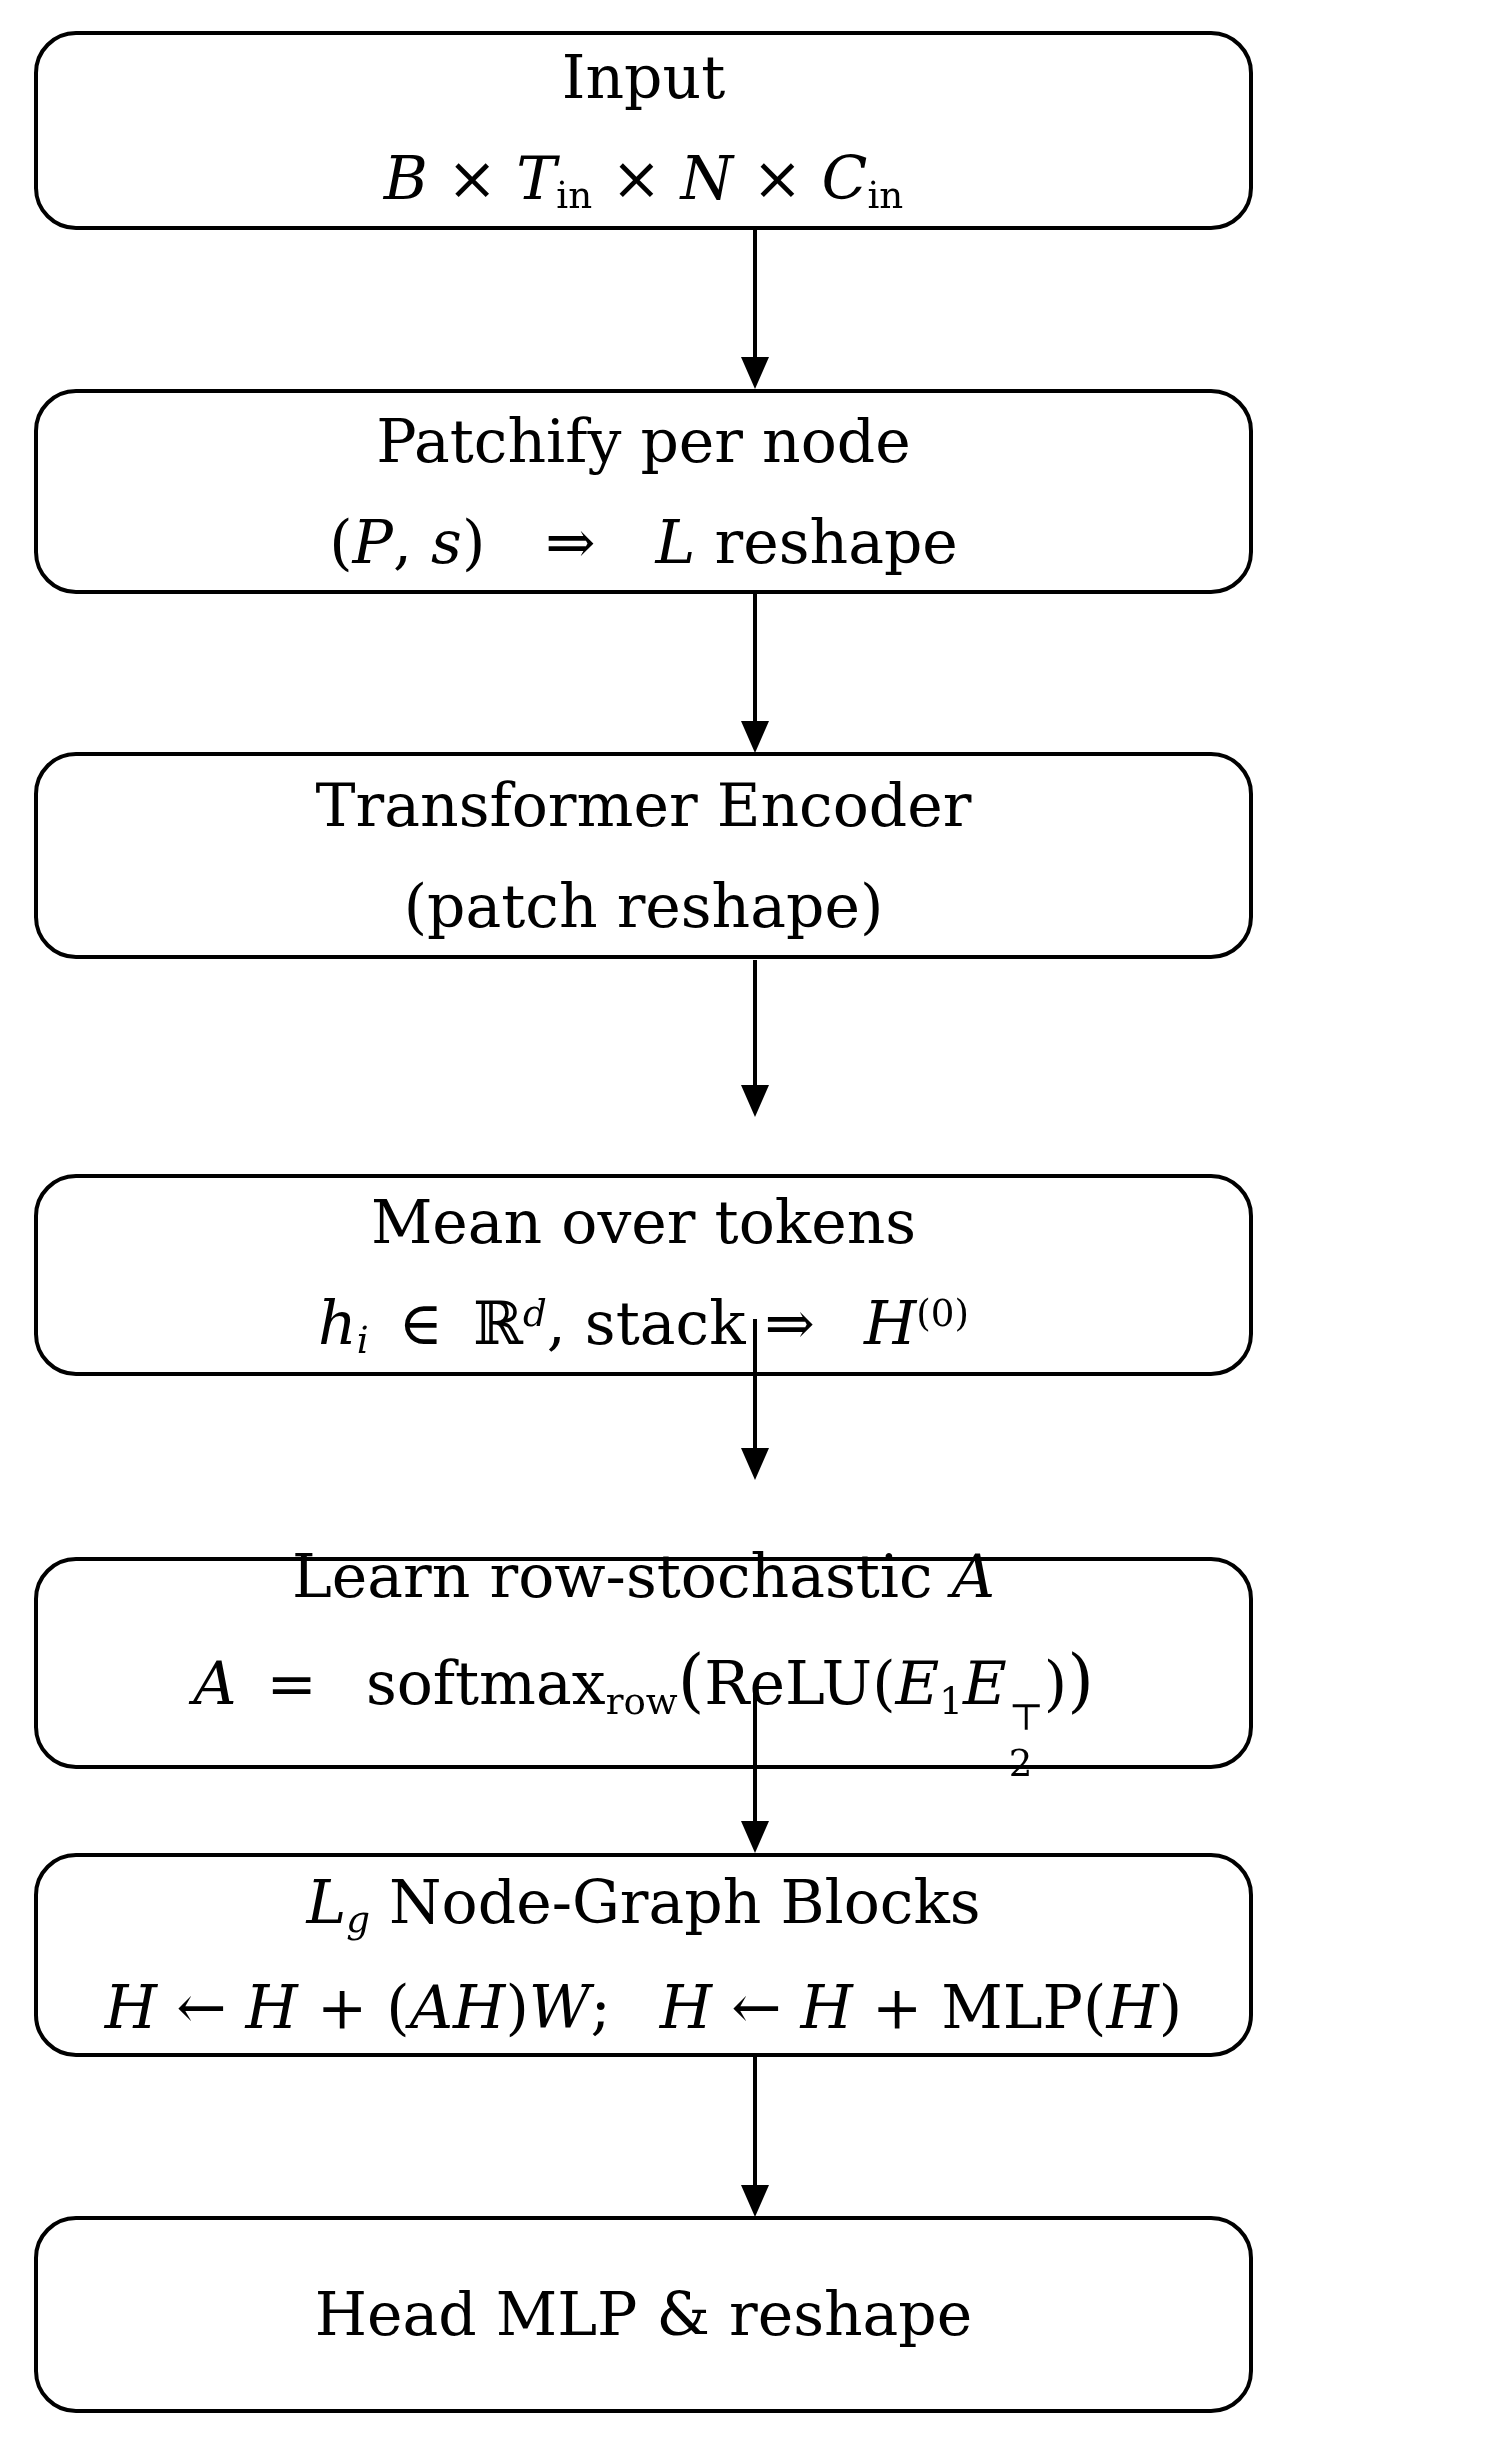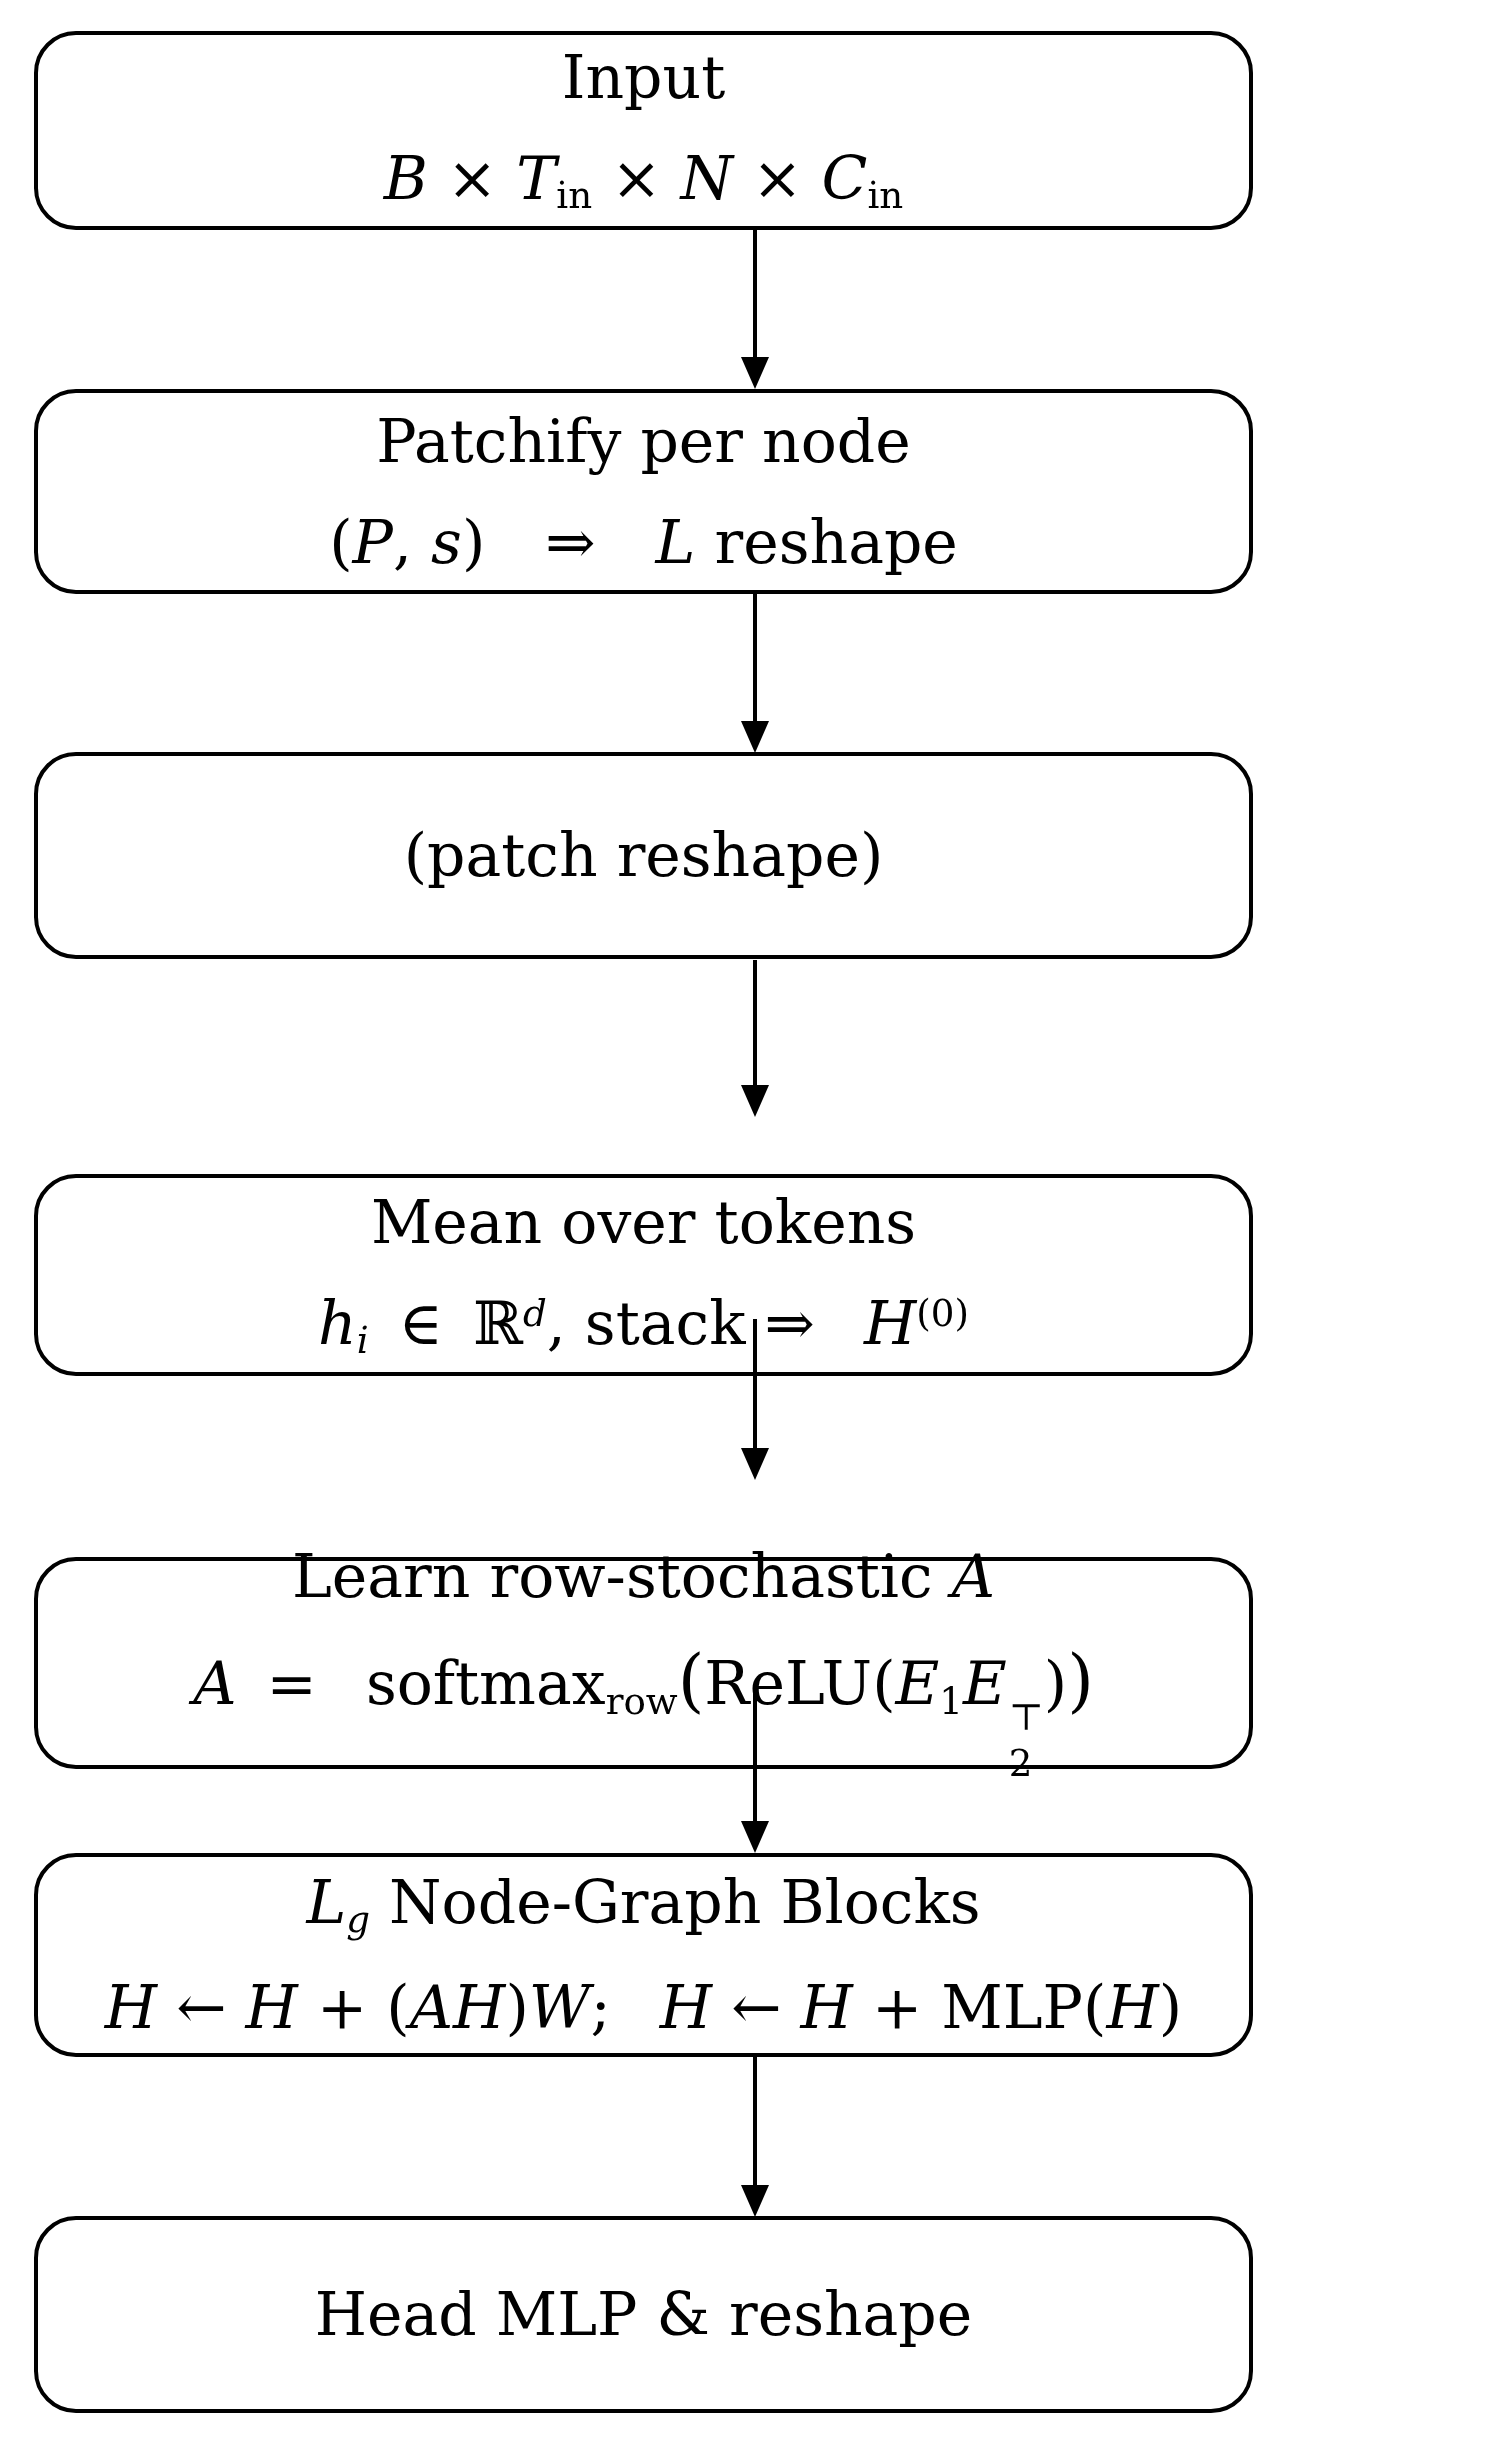--- a/index.html
+++ b/index.html
@@ -94,20 +94,21 @@
     <div class="tline"><span>Patchify per node</span></div>
     <div class="fline"><span>(</span><span class="seg-i">P</span><span>, </span><span class="seg-i">s</span><span>)</span><span>  ⇒  </span><span class="seg-i">L</span><span> reshape</span></div>
   </div>
 
   <div class="arrow" style="top:594px;height:159px">
     <div class="arrow-stem"></div>
     <div class="arrow-head"></div>
   </div>
 
   <div class="node" style="top:752px;height:207px">
+    <div class="tline"><span>Transformer Encoder</span></div>
     <div class="fline"><span>(patch reshape)</span></div>
   </div>
 
   <div class="arrow" style="top:960px;height:157px">
     <div class="arrow-stem"></div>
     <div class="arrow-head"></div>
   </div>
 
   <div class="node" style="top:1174px;height:202px">
     <div class="tline"><span>Mean over tokens</span></div>

